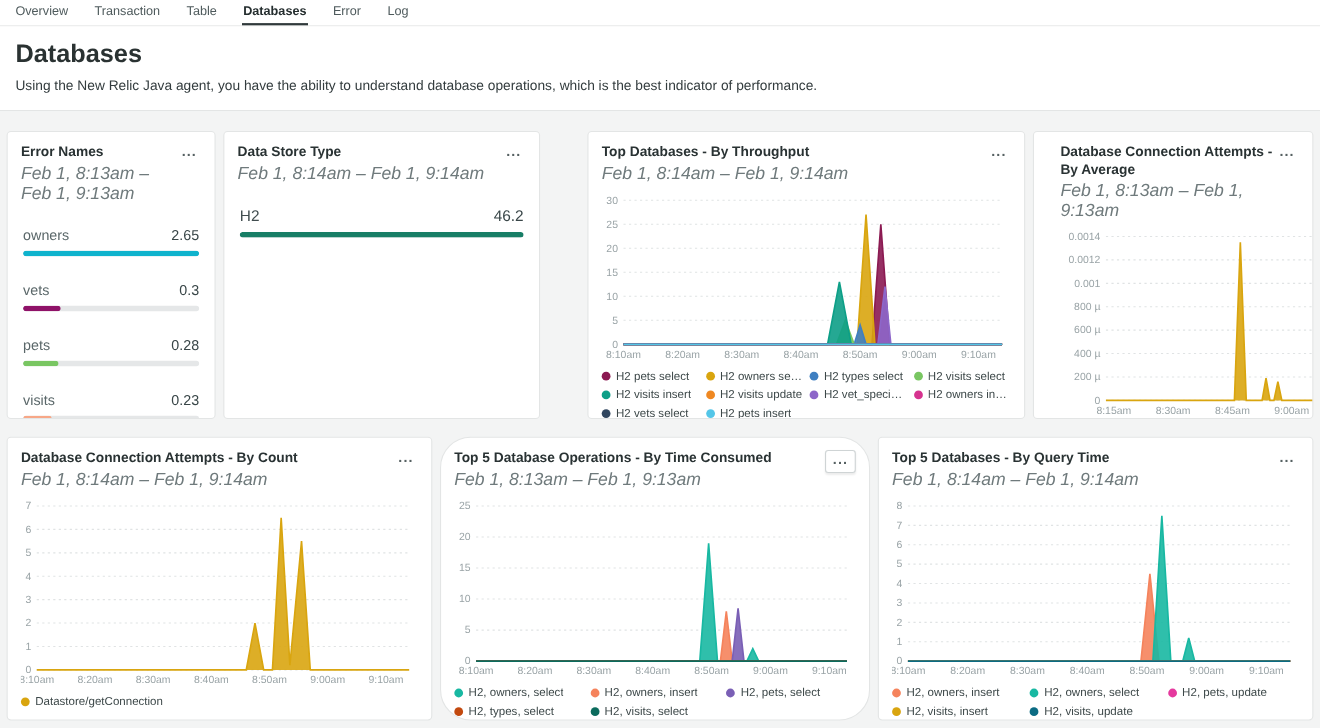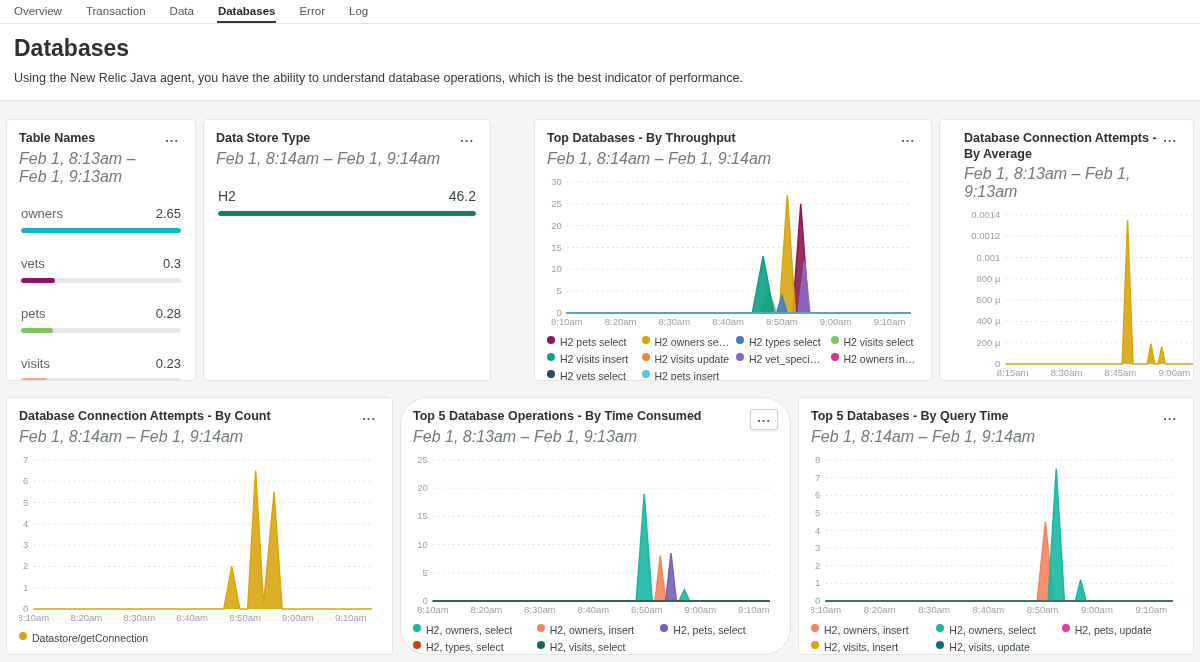--- a/index.html
+++ b/index.html
@@ -43,47 +43,47 @@
   .barlist.lg .bar-value { font-size:14px; }
   .bar-track { height:5px; border-radius:3px; background:#e5e7e8; overflow:hidden; }
   .bar-fill { height:100%; border-radius:3px; }
 
   
   .chart { width:100%; margin-top:6px; }
   .legend { display:grid; margin-top:8px; row-gap:5px; column-gap:6px; }
   .legend.cols4 { grid-template-columns:repeat(4,1fr); }
   .legend.cols3 { grid-template-columns:repeat(3,1fr); }
   .legend.cols1 { grid-template-columns:1fr; }
-  .lg-item { display:flex; gap:5px; cursor:pointer; min-width:0; }
+  .lg-item { display:flex; align-items:center; gap:5px; cursor:pointer; min-width:0; }
   .lg-dot { width:8px; height:8px; border-radius:50%; flex:0 0 8px; }
   .lg-label { font-size:10.5px; color:#3d4849; white-space:nowrap; overflow:hidden; text-overflow:ellipsis; }
 </style>
 </head>
 <body>
 
 <nav class="topnav">
   <span class="tab">Overview</span>
   <span class="tab">Transaction</span>
-  <span class="tab">Data</span>
+  <span class="tab">Table</span>
   <span class="tab active">Databases</span>
   <span class="tab">Error</span>
   <span class="tab">Log</span>
 </nav>
 
 <header class="pagehead">
   <h1>Databases</h1>
   <p>Using the New Relic Java agent, you have the ability to understand database operations, which is the best indicator of performance.</p>
 </header>
 
 <div class="row row1">
 
   <section class="card c1">
     <div class="card-head">
       <div>
-        <h3 class="card-title">Table Names</h3>
+        <h3 class="card-title">Error Names</h3>
         <div class="card-time">Feb 1, 8:13am – Feb 1, 9:13am</div>
       </div>
       <button class="card-menu">...</button>
     </div>
     <div class="barlist">
         <div class="bar-row">
           <div class="bar-top">
             <span class="bar-label">owners</span>
             <span class="bar-value">2.65</span>
           </div>

